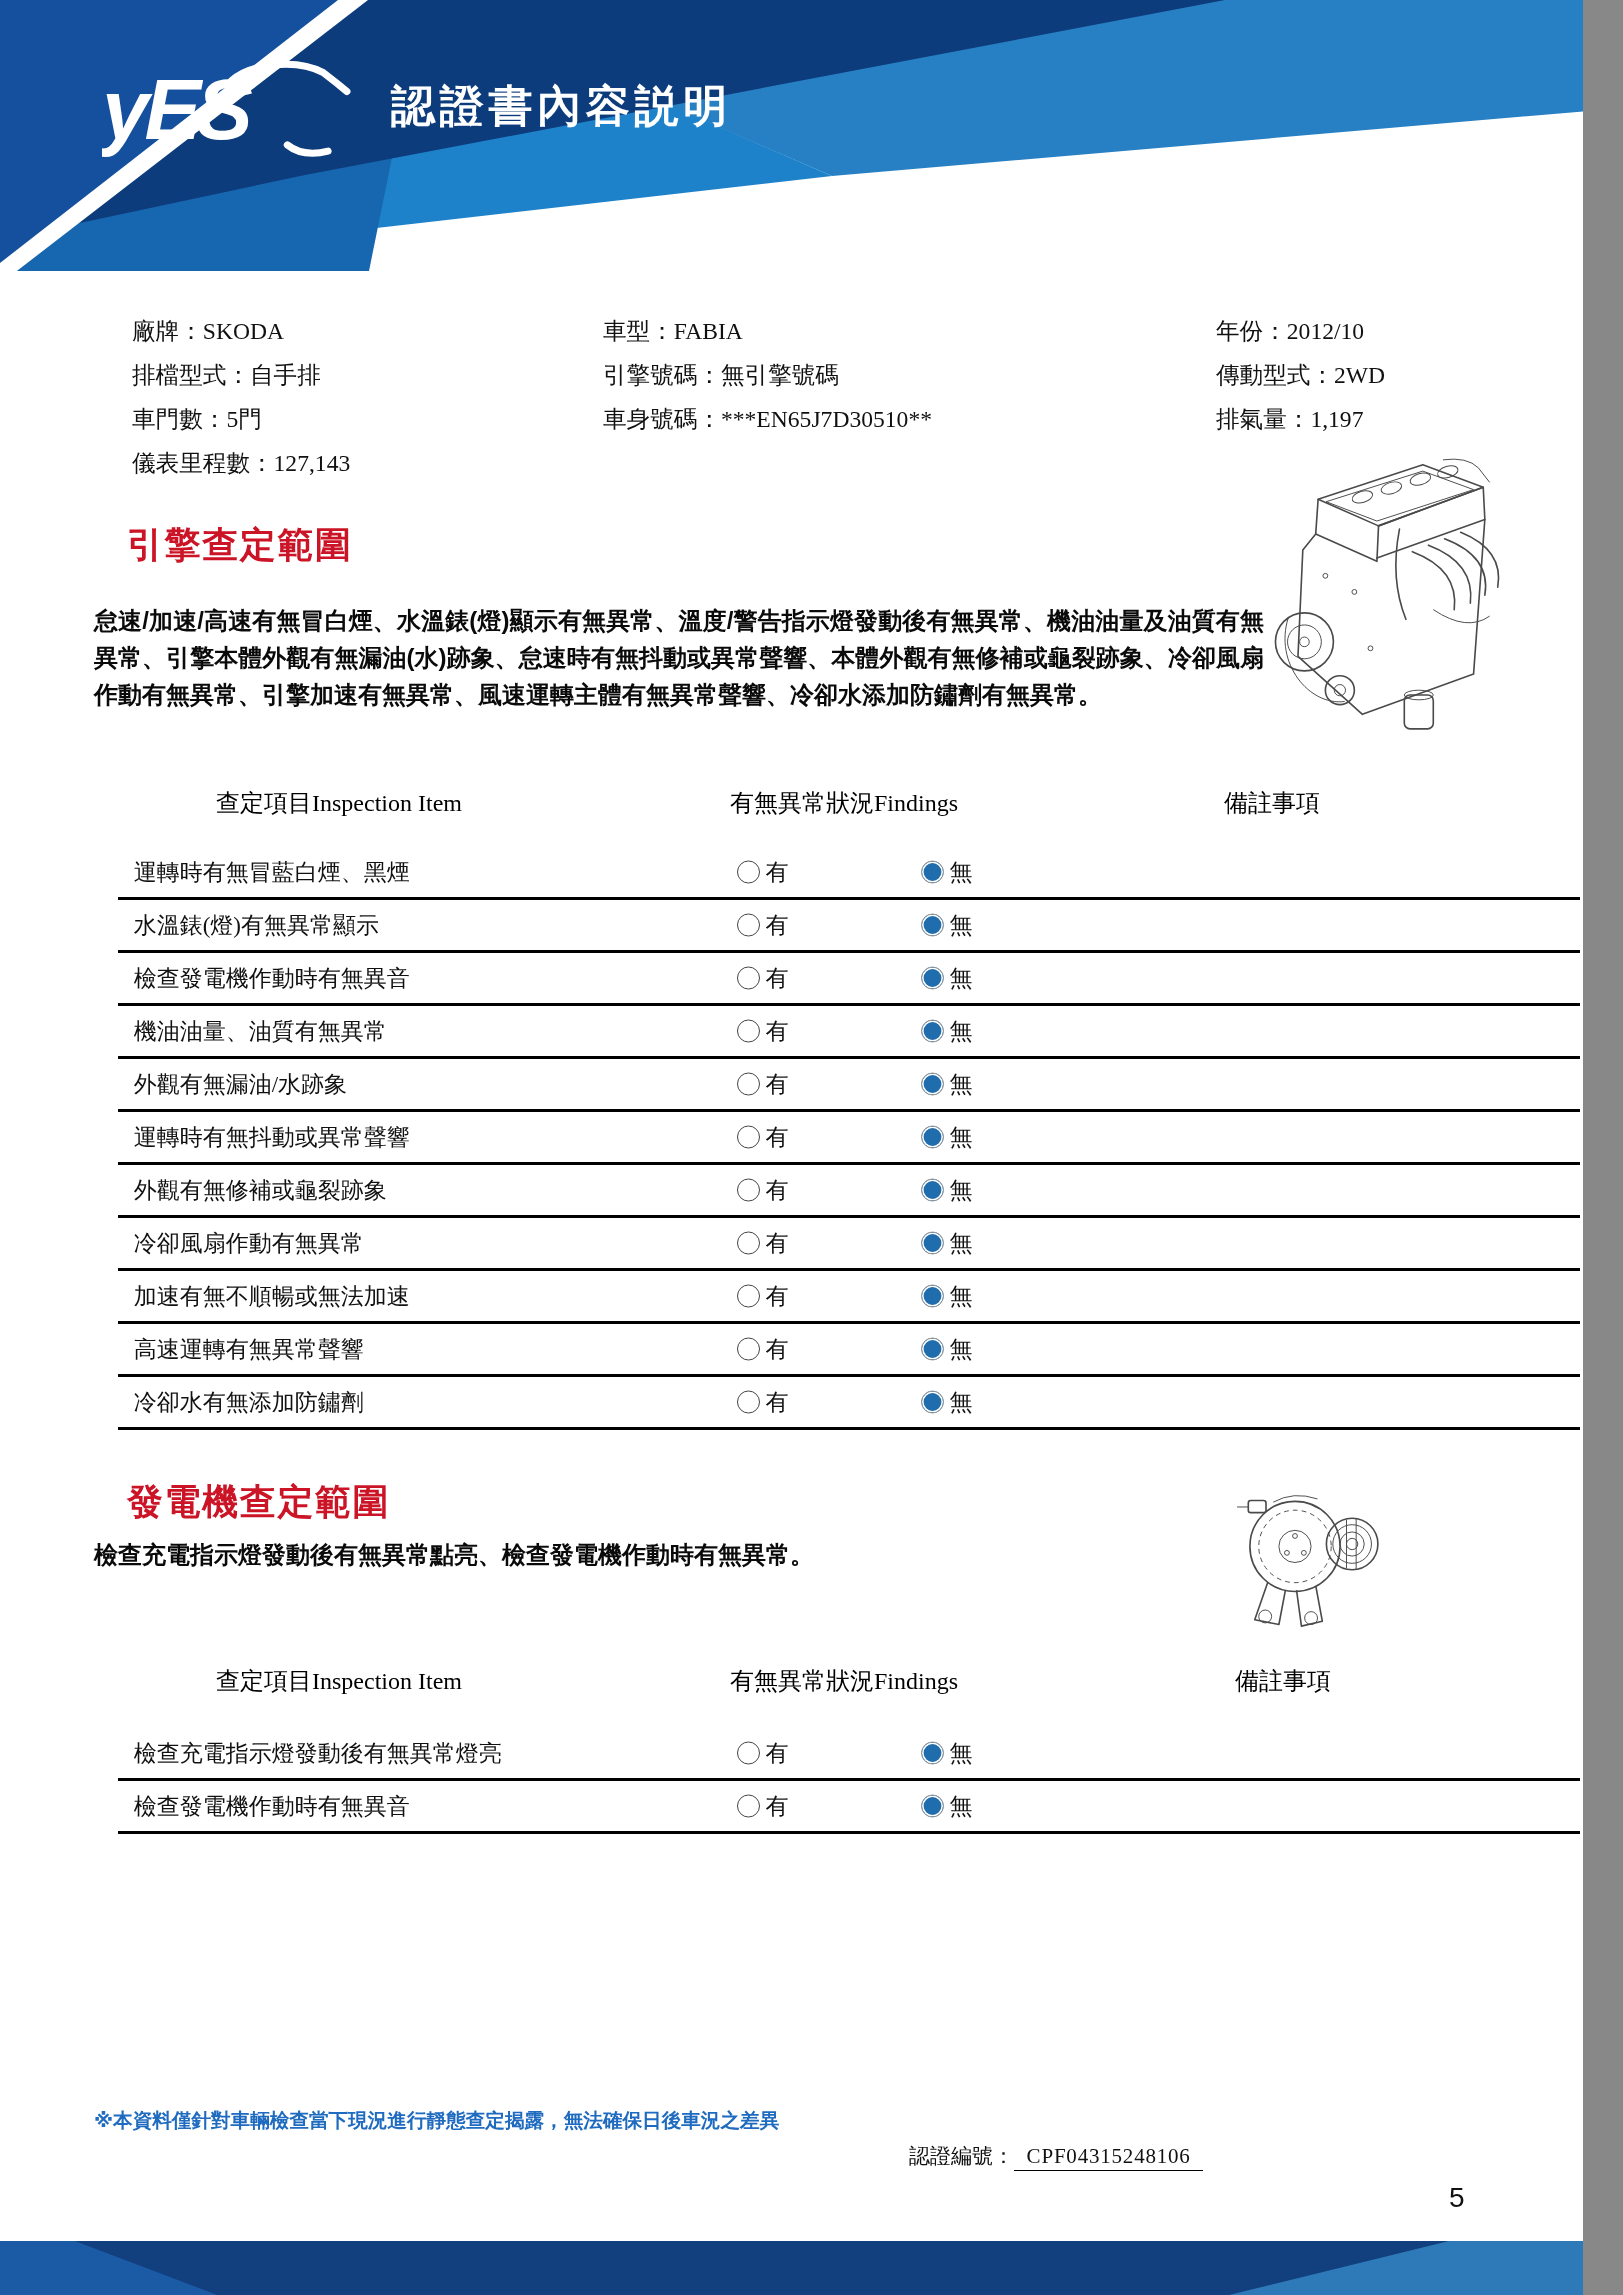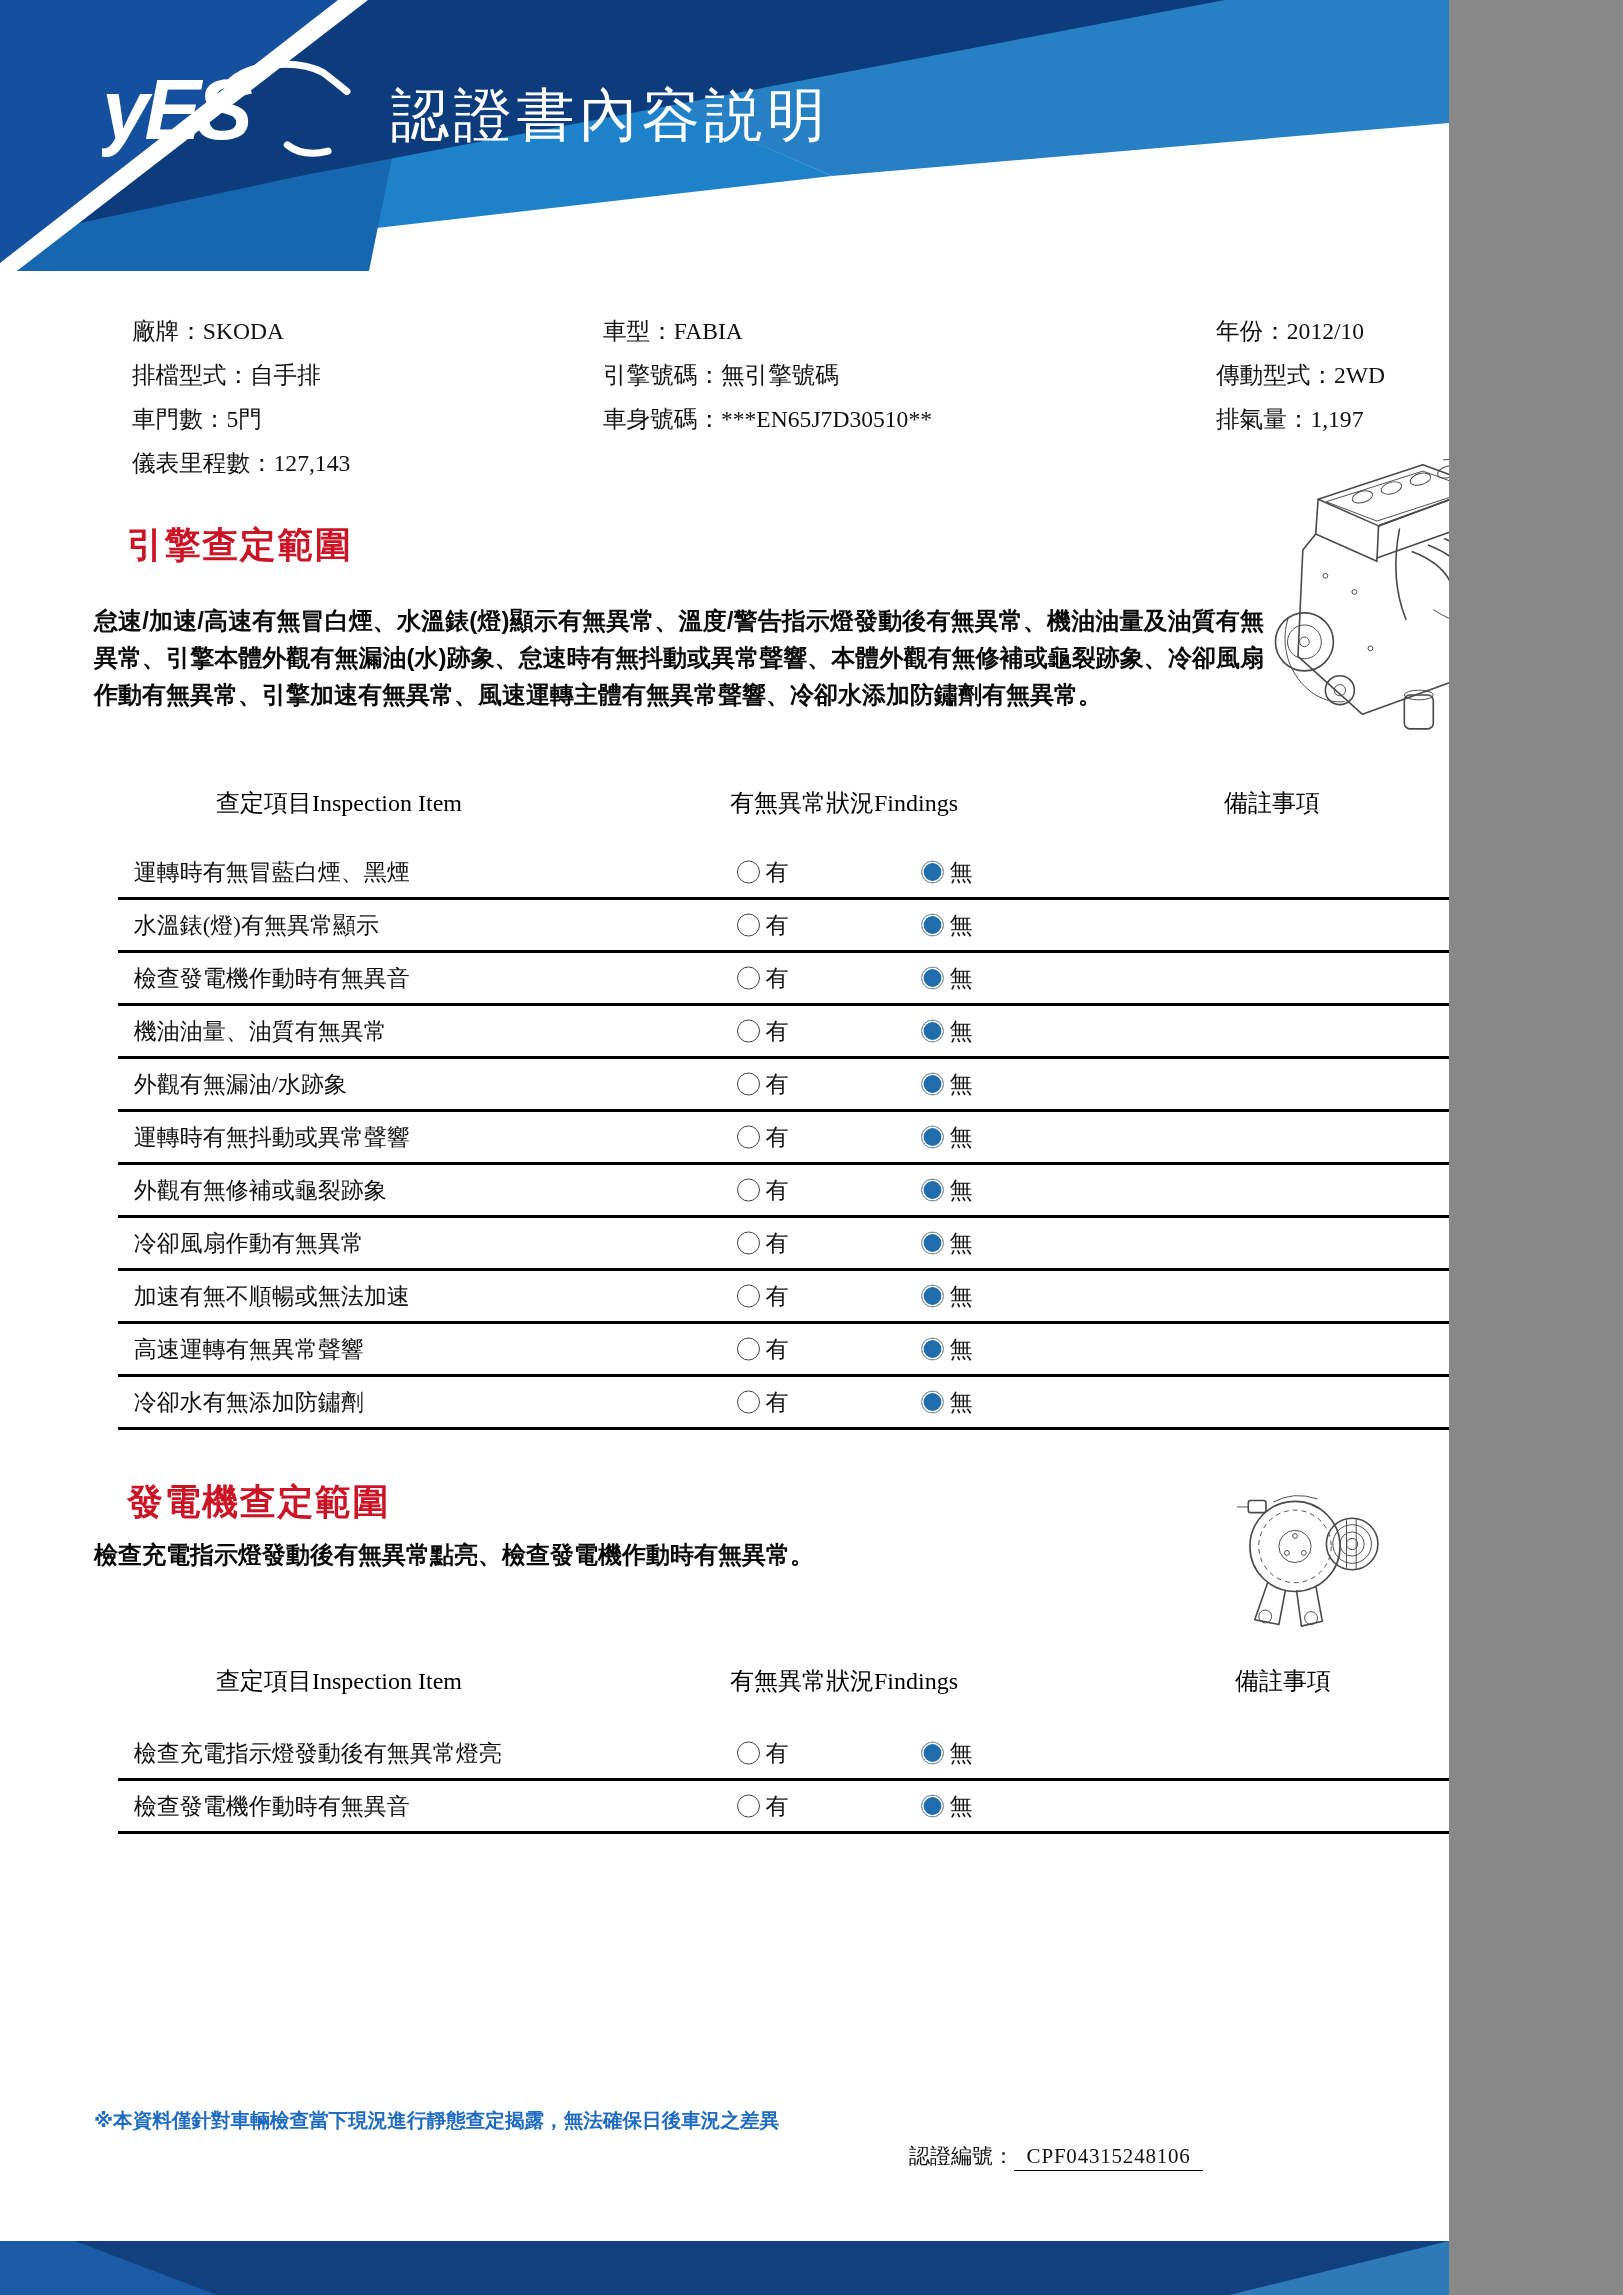--- a/index.html
+++ b/index.html
@@ -1,28 +1,28 @@
 <!DOCTYPE html>
 <html style="font-size:12.6px"><head>
 <meta charset="utf-8">
 <style>
   html,body{margin:0;padding:0;background:#888;}
-  #page{position:relative;width:1449px;height:2295px;background:#ffffff;overflow:hidden;
+  #page{position:relative;width:1583px;height:2295px;background:#ffffff;overflow:hidden;
         font-family:"Liberation Serif","DejaVu Serif",serif;color:#111;}
   
   .banner{position:absolute;left:0;top:0;width:1623px;height:306px;}
   .banner .layer{position:absolute;inset:0;}
   .hl-right {background:#2880c4;clip-path:polygon(424px 0,1623px 0,1623px 108px,832px 176px);}
   .hl-bright{background:#1e82cb;clip-path:polygon(428px 0,832px 176px,0 271px,0 259px);}
   .hl-mid   {background:#1766b0;clip-path:polygon(424px 0,369px 271px,0 271px,0 236px);}
   .hl-navy  {background:#0d3c7c;clip-path:polygon(0 0,1225px 0,305px 175px,0 240px);}
   .hl-sliver{background:#ffffff;clip-path:polygon(314px 0,368px 0,0 284px,0 245px);}
   .hl-left  {background:#15509e;clip-path:polygon(0 0,338px 0,0 263px);}
   .page-title{position:absolute;left:391px;top:77px;font-family:"Liberation Sans","DejaVu Sans",sans-serif;
-        font-weight:normal;font-size:58px;color:#ffffff;letter-spacing:4.7px;white-space:nowrap;}
+        font-weight:bold;font-size:44px;color:#ffffff;letter-spacing:4.7px;white-space:nowrap;}
   .logo{position:absolute;left:102px;top:57px;}
   
   .vcol{position:absolute;top:309px;font-size:23.6px;line-height:44px;white-space:nowrap;}
   .vcol1{left:132px;} .vcol2{left:603px;} .vcol3{left:1216px;}
   
   .sec-head{position:absolute;left:127px;font-family:"Liberation Sans","DejaVu Sans",sans-serif;
         font-weight:bold;font-size:36px;color:#cb1426;letter-spacing:1.6px;white-space:nowrap;}
   .sec-desc{position:absolute;left:94px;font-family:"Liberation Sans","DejaVu Sans",sans-serif;
         font-weight:bold;font-size:24px;line-height:37px;color:#0a0a0a;text-align:justify;}
   #engine-desc{top:602px;width:1170px;}

